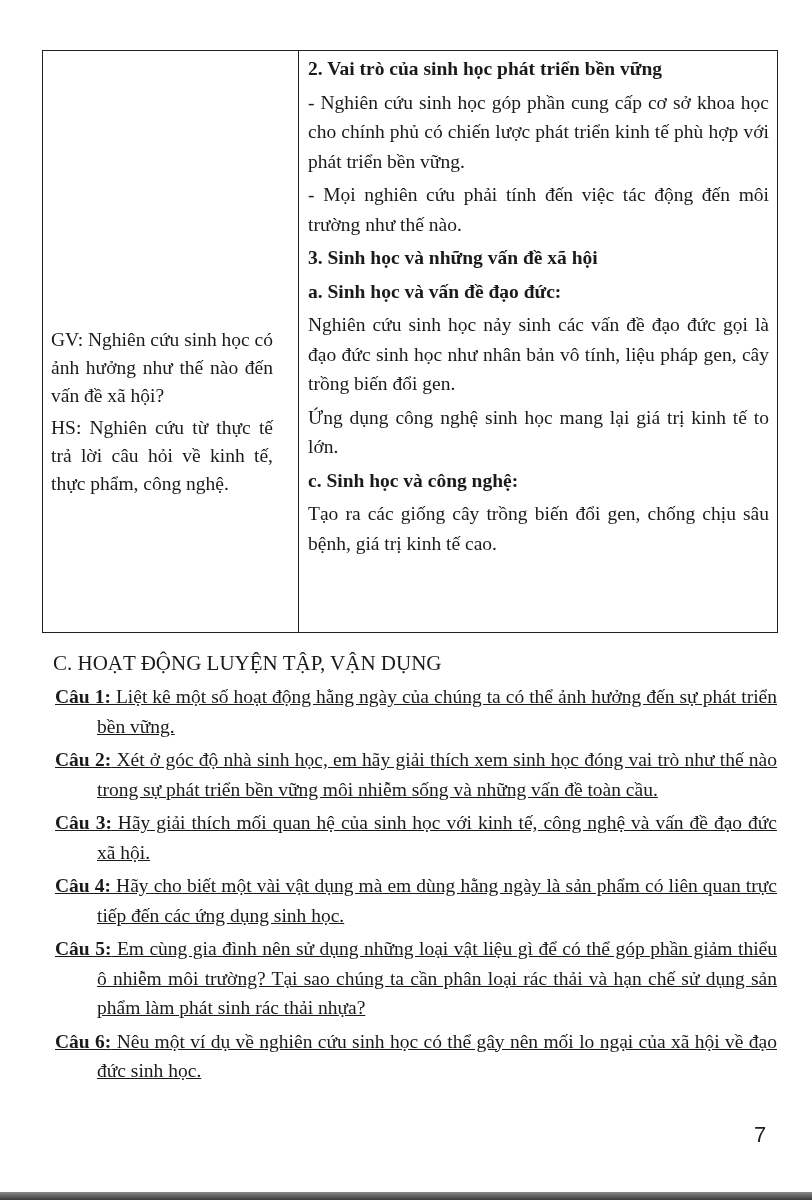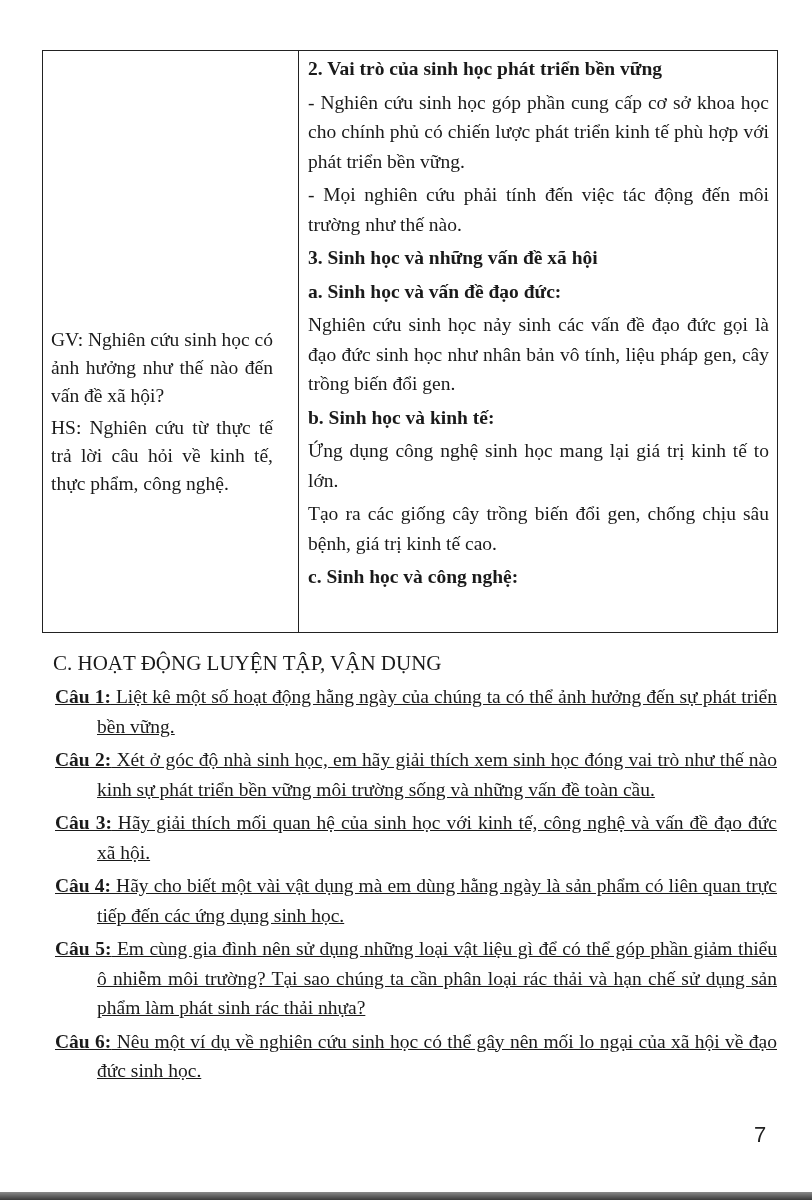--- a/index.html
+++ b/index.html
@@ -59,31 +59,30 @@
         <p>HS: Nghiên cứu từ thực tế trả lời câu hỏi về kinh tế, thực phẩm, công nghệ.</p>
       </div>
     </div>
     <div class="col-right">
       <p class="r-item r-head">2. Vai trò của sinh học phát triển bền vững</p>
       <p class="r-item">- Nghiên cứu sinh học góp phần cung cấp cơ sở khoa học cho chính phủ có chiến lược phát triển kinh tế phù hợp với phát triển bền vững.</p>
       <p class="r-item">- Mọi nghiên cứu phải tính đến việc tác động đến môi trường như thế nào.</p>
       <p class="r-item r-head">3. Sinh học và những vấn đề xã hội</p>
       <p class="r-item r-sub">a. Sinh học và vấn đề đạo đức:</p>
       <p class="r-item">Nghiên cứu sinh học nảy sinh các vấn đề đạo đức gọi là đạo đức sinh học như nhân bản vô tính, liệu pháp gen, cây trồng biến đổi gen.</p>
-      <p class="r-item r-sub">b. Sinh học và kinh tế:</p>
       <p class="r-item">Ứng dụng công nghệ sinh học mang lại giá trị kinh tế to lớn.</p>
+      <p class="r-item r-sub">c. Sinh học và công nghệ:</p>
       <p class="r-item">Tạo ra các giống cây trồng biến đổi gen, chống chịu sâu bệnh, giá trị kinh tế cao.</p>
-      <p class="r-item r-sub">c. Sinh học và công nghệ:</p>
     </div>
   </div>
 
   <div class="section">
     <h2 class="section-title">C. HOẠT ĐỘNG LUYỆN TẬP, VẬN DỤNG</h2>
     <p class="q"><span class="q-label">Câu 1:</span><span> Liệt kê một số hoạt động hằng ngày của chúng ta có thể ảnh hưởng đến sự phát triển bền vững.</span></p>
-    <p class="q"><span class="q-label">Câu 2:</span><span> Xét ở góc độ nhà sinh học, em hãy giải thích xem sinh học đóng vai trò như thế nào kinh sự phát triển bền vững môi trường sống và những vấn đề toàn cầu.</span></p>
+    <p class="q"><span class="q-label">Câu 2:</span><span> Xét ở góc độ nhà sinh học, em hãy giải thích xem sinh học đóng vai trò như thế nào trong sự phát triển bền vững môi nhiễm sống và những vấn đề toàn cầu.</span></p>
     <p class="q"><span class="q-label">Câu 3:</span><span> Hãy giải thích mối quan hệ của sinh học với kinh tế, công nghệ và vấn đề đạo đức xã hội.</span></p>
     <p class="q"><span class="q-label">Câu 4:</span><span> Hãy cho biết một vài vật dụng mà em dùng hằng ngày là sản phẩm có liên quan trực tiếp đến các ứng dụng sinh học.</span></p>
     <p class="q"><span class="q-label">Câu 5:</span><span> Em cùng gia đình nên sử dụng những loại vật liệu gì để có thể góp phần giảm thiểu ô nhiễm môi trường? Tại sao chúng ta cần phân loại rác thải và hạn chế sử dụng sản phẩm làm phát sinh rác thải nhựa?</span></p>
     <p class="q"><span class="q-label">Câu 6:</span><span> Nêu một ví dụ về nghiên cứu sinh học có thể gây nên mối lo ngại của xã hội về đạo đức sinh học.</span></p>
   </div>
 
   <div class="page-num">7</div>
   <div class="bottom-strip"></div>
 </div>
 

